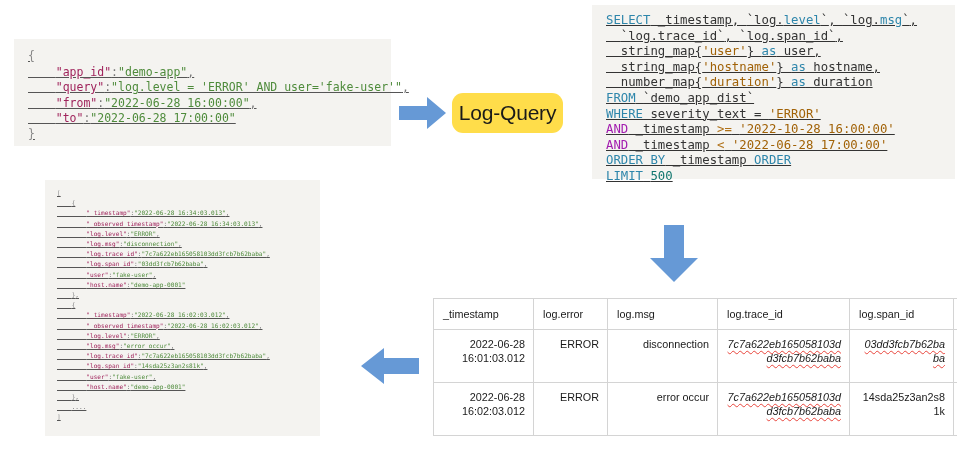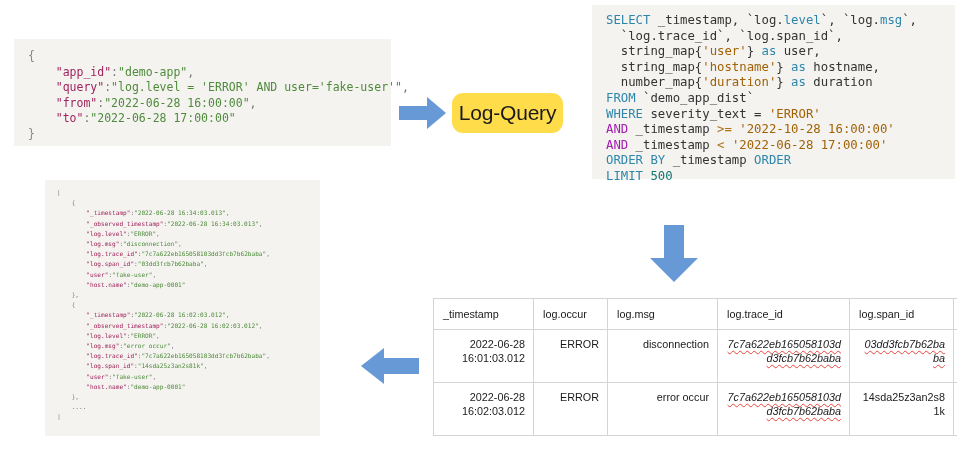--- a/index.html
+++ b/index.html
@@ -16,20 +16,21 @@
     -webkit-font-smoothing: antialiased;
   }
 
   
   .code-block {
     position: absolute;
     background: #f4f3f0;
     box-sizing: border-box;
     white-space: pre;
     font-family: "DejaVu Sans Mono", "Liberation Mono", monospace;
+    text-decoration: underline;
   }
 
   
   #request-block {
     left: 14px;
     top: 39px;
     width: 377px;
     height: 107px;
     padding: 10px 14px;
     font-size: 11.5px;
@@ -173,21 +174,21 @@
 <div class="arrow" id="arrow-down-1">
   <svg width="52" height="58" viewBox="0 0 52 58" xmlns="http://www.w3.org/2000/svg">
     <polygon points="16,0 36,0 36,33 50,33 26,57 2,33 16,33" fill="#6699d6"></polygon>
   </svg>
 </div>
 
 <table id="results-table">
   <thead>
     <tr>
       <th class="col-ts">_timestamp</th>
-      <th class="col-level">log.occur</th>
+      <th class="col-level">log.error</th>
       <th class="col-msg">log.msg</th>
       <th class="col-trace">log.trace_id</th>
       <th class="col-span">log.span_id</th>
       <th class="col-user">user</th>
     </tr>
   </thead>
   <tbody>
     <tr>
       <td class="col-ts cell-ts"><span>2022-06-28</span><br><span>16:01:03.012</span></td>
       <td class="col-level">ERROR</td>

